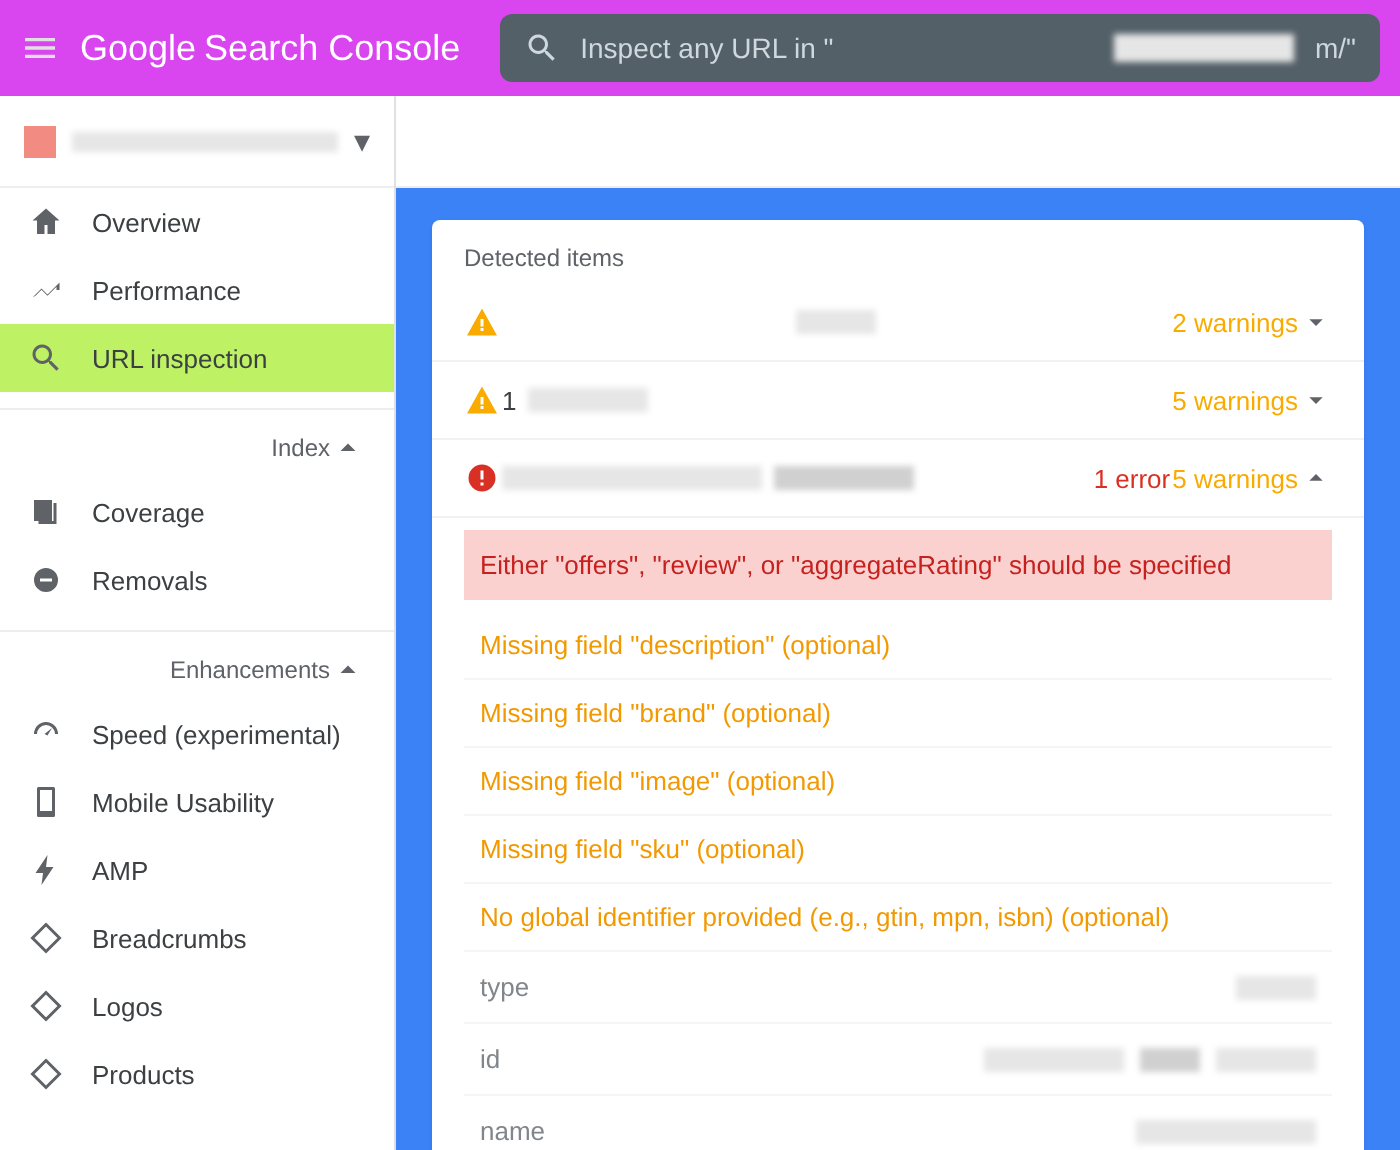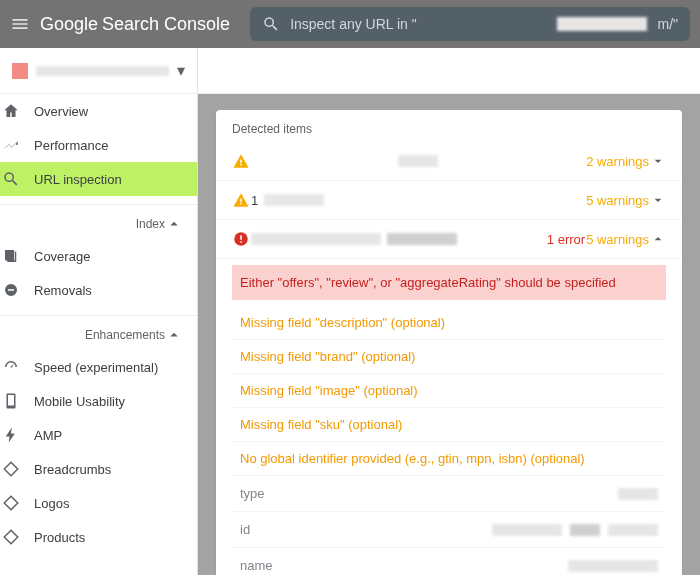--- a/index.html
+++ b/index.html
@@ -1,19 +1,19 @@
 <!DOCTYPE html>
 <html><head>
 <meta charset="utf-8">
 <style>
   * { box-sizing: border-box; margin: 0; padding: 0; font-family: Arial, "Helvetica Neue", sans-serif; }
   body { width: 700px; height: 575px; overflow: hidden; background: #fff; color: #3c4043; }
 
   
-  .header { height: 48px; background: #737373; display: flex; align-items: center; padding: 0 10px; gap: 10px; }
+  .header { height: 48px; background: #d946ef; display: flex; align-items: center; padding: 0 10px; gap: 10px; }
   .hamburger { color: #e0e0e0; cursor: pointer; display:flex; align-items:center; }
   .logo { color: #fff; font-size: 18px; display: flex; align-items: center; gap: 4px; }
   .logo .g { font-weight: 500; }
   .logo .sc { font-weight: 300; }
   .search { flex: 1; background: #546068; border-radius: 6px; height: 34px; display: flex; align-items: center; margin-left: 10px; padding: 0 12px; gap: 10px; color:#cfd8dc; }
   .search input { background: transparent; border: none; color: #cfd8dc; font-size: 14px; outline: none; flex:1; }
   .search input::placeholder { color:#cfd8dc; }
 
   .body { display: flex; height: calc(575px - 48px); }
 
@@ -21,27 +21,27 @@
   .sidebar { width: 198px; border-right: 1px solid #e0e0e0; display:flex; flex-direction:column; height:100%; overflow:hidden; }
   .prop-selector { height: 46px; display:flex; align-items:center; padding: 0 12px; gap:8px; border-bottom:1px solid #eee; cursor:pointer; }
   .prop-swatch { width:16px; height:16px; background:#f28b82; }
   .prop-text { flex:1; height:10px; background:#e6e6e6; filter:blur(1.5px); }
   .prop-caret { color:#5f6368; }
   .sb-scroll { overflow-y:auto; flex:1; position:relative; }
   .sb-scroll::-webkit-scrollbar { width:10px; }
   .sb-scroll::-webkit-scrollbar-thumb { background:#c1c1c1; border-radius:5px; }
   .sb-scroll::-webkit-scrollbar-track { background:#f1f1f1; }
 
-  .nav-item { display:flex; align-items:center; height:34px; padding:0 2px; gap:14px; font-size:13px; color:#3c4043; cursor:pointer; }
+  .nav-item { display:flex; align-items:center; height:34px; padding:0 14px; gap:14px; font-size:13px; color:#3c4043; cursor:pointer; }
   .nav-item .ico { width:18px; display:flex; align-items:center; justify-content:center; color:#5f6368; }
   .nav-item.selected { background:#bef264; }
   .nav-section { display:flex; align-items:center; justify-content:flex-end; padding:10px 14px 6px; font-size:12px; color:#5f6368; border-top:1px solid #eee; margin-top:8px; cursor:pointer; }
 
   
-  .main { flex:1; background:#a3a3a3; overflow-y:auto; }
+  .main { flex:1; background:#3b82f6; overflow-y:auto; }
   .whitebar { height:46px; background:#fff; border-bottom:1px solid #eee; }
   .card { background:#fff; margin:16px 18px; border-radius:4px; box-shadow:0 1px 2px rgba(0,0,0,.08); padding-bottom:10px; }
   .card-title { font-size:12px; color:#5f6368; padding:12px 16px 6px; }
   .item-row { display:flex; align-items:center; padding:10px 16px; border-bottom:1px solid #f1f1f1; gap:1px; cursor:pointer; }
   .item-row .status { width:18px; height:18px; display:flex; align-items:center; justify-content:center; }
   .item-row .name { flex:1; display:flex; gap:6px; align-items:center; }
   .redacted { background:#e6e6e6; height:12px; filter:blur(1.5px); }
   .redsm { background:#d0d0d0; }
   .warn-txt { color:#f9ab00; font-size:13px; white-space:nowrap; }
   .err-txt { color:#d93025; font-size:13px; white-space:nowrap; }

